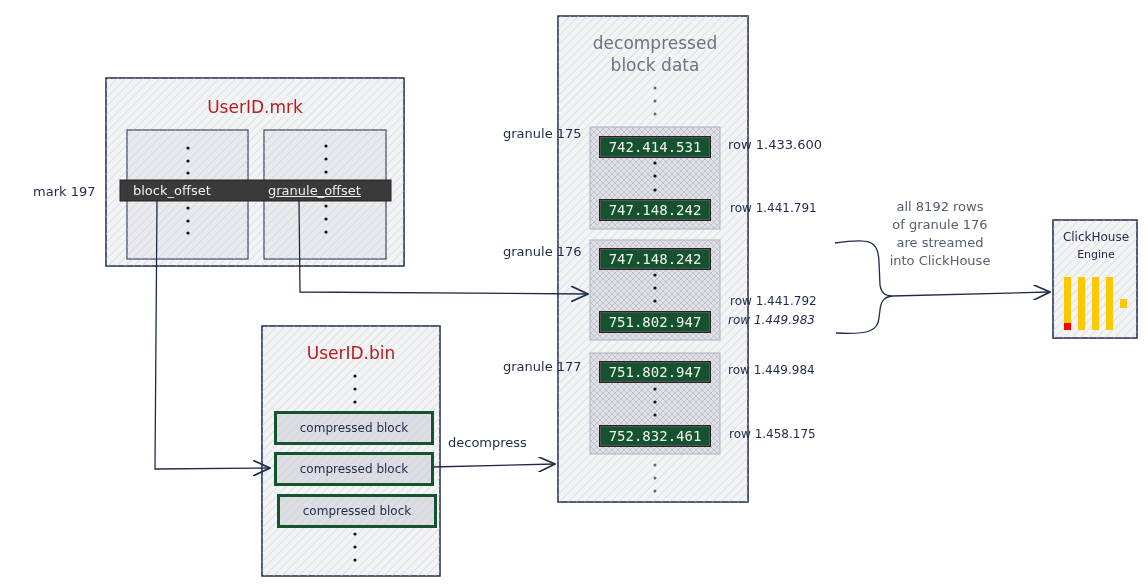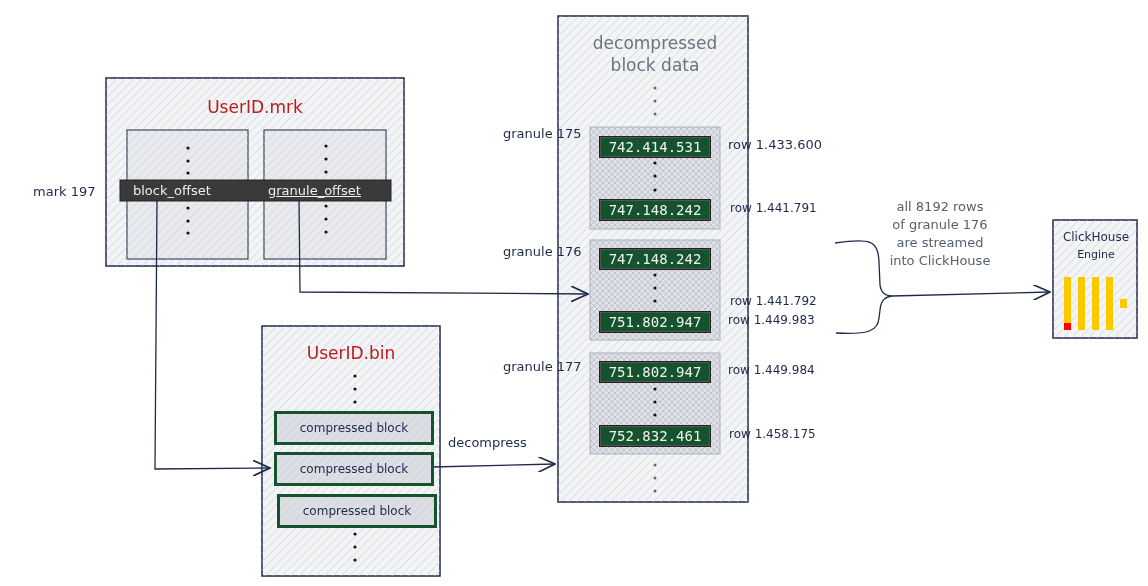--- a/index.html
+++ b/index.html
@@ -139,21 +139,21 @@
 <div class="lbl" style="left:503px;top:126px;text-align:center;">granule 175</div>
 <div class="val" style="left:599px;top:136px;">742.414.531</div>
 <div class="lbl" style="left:728px;top:137px;">row 1.433.600</div>
 <div class="val" style="left:599px;top:199px;">747.148.242</div>
 <div class="lbl" style="left:730px;top:201px;font-size:12px;">row 1.441.791</div>
 
 <div class="lbl" style="left:503px;top:244px;">granule 176</div>
 <div class="val" style="left:599px;top:248px;">747.148.242</div>
 <div class="lbl" style="left:730px;top:250px;font-size:12px;margin-top:44px;">row 1.441.792</div>
 <div class="val" style="left:599px;top:311px;">751.802.947</div>
-<div class="lbl" style="left:728px;top:313px;font-size:12px;">row 1.449.983</div>
+<div class="lbl" style="left:728px;top:313px;font-size:12px;font-style:italic;">row 1.449.983</div>
 
 <div class="lbl" style="left:503px;top:359px;">granule 177</div>
 <div class="val" style="left:599px;top:361px;">751.802.947</div>
 <div class="lbl" style="left:728px;top:363px;font-size:12px;">row 1.449.984</div>
 <div class="val" style="left:599px;top:425px;">752.832.461</div>
 <div class="lbl" style="left:729px;top:427px;font-size:12px;">row 1.458.175</div>
 
 <div class="ann" style="left:880px;top:198px;width:120px;">
   <div>all 8192 rows</div>
   <div>of granule 176</div>

